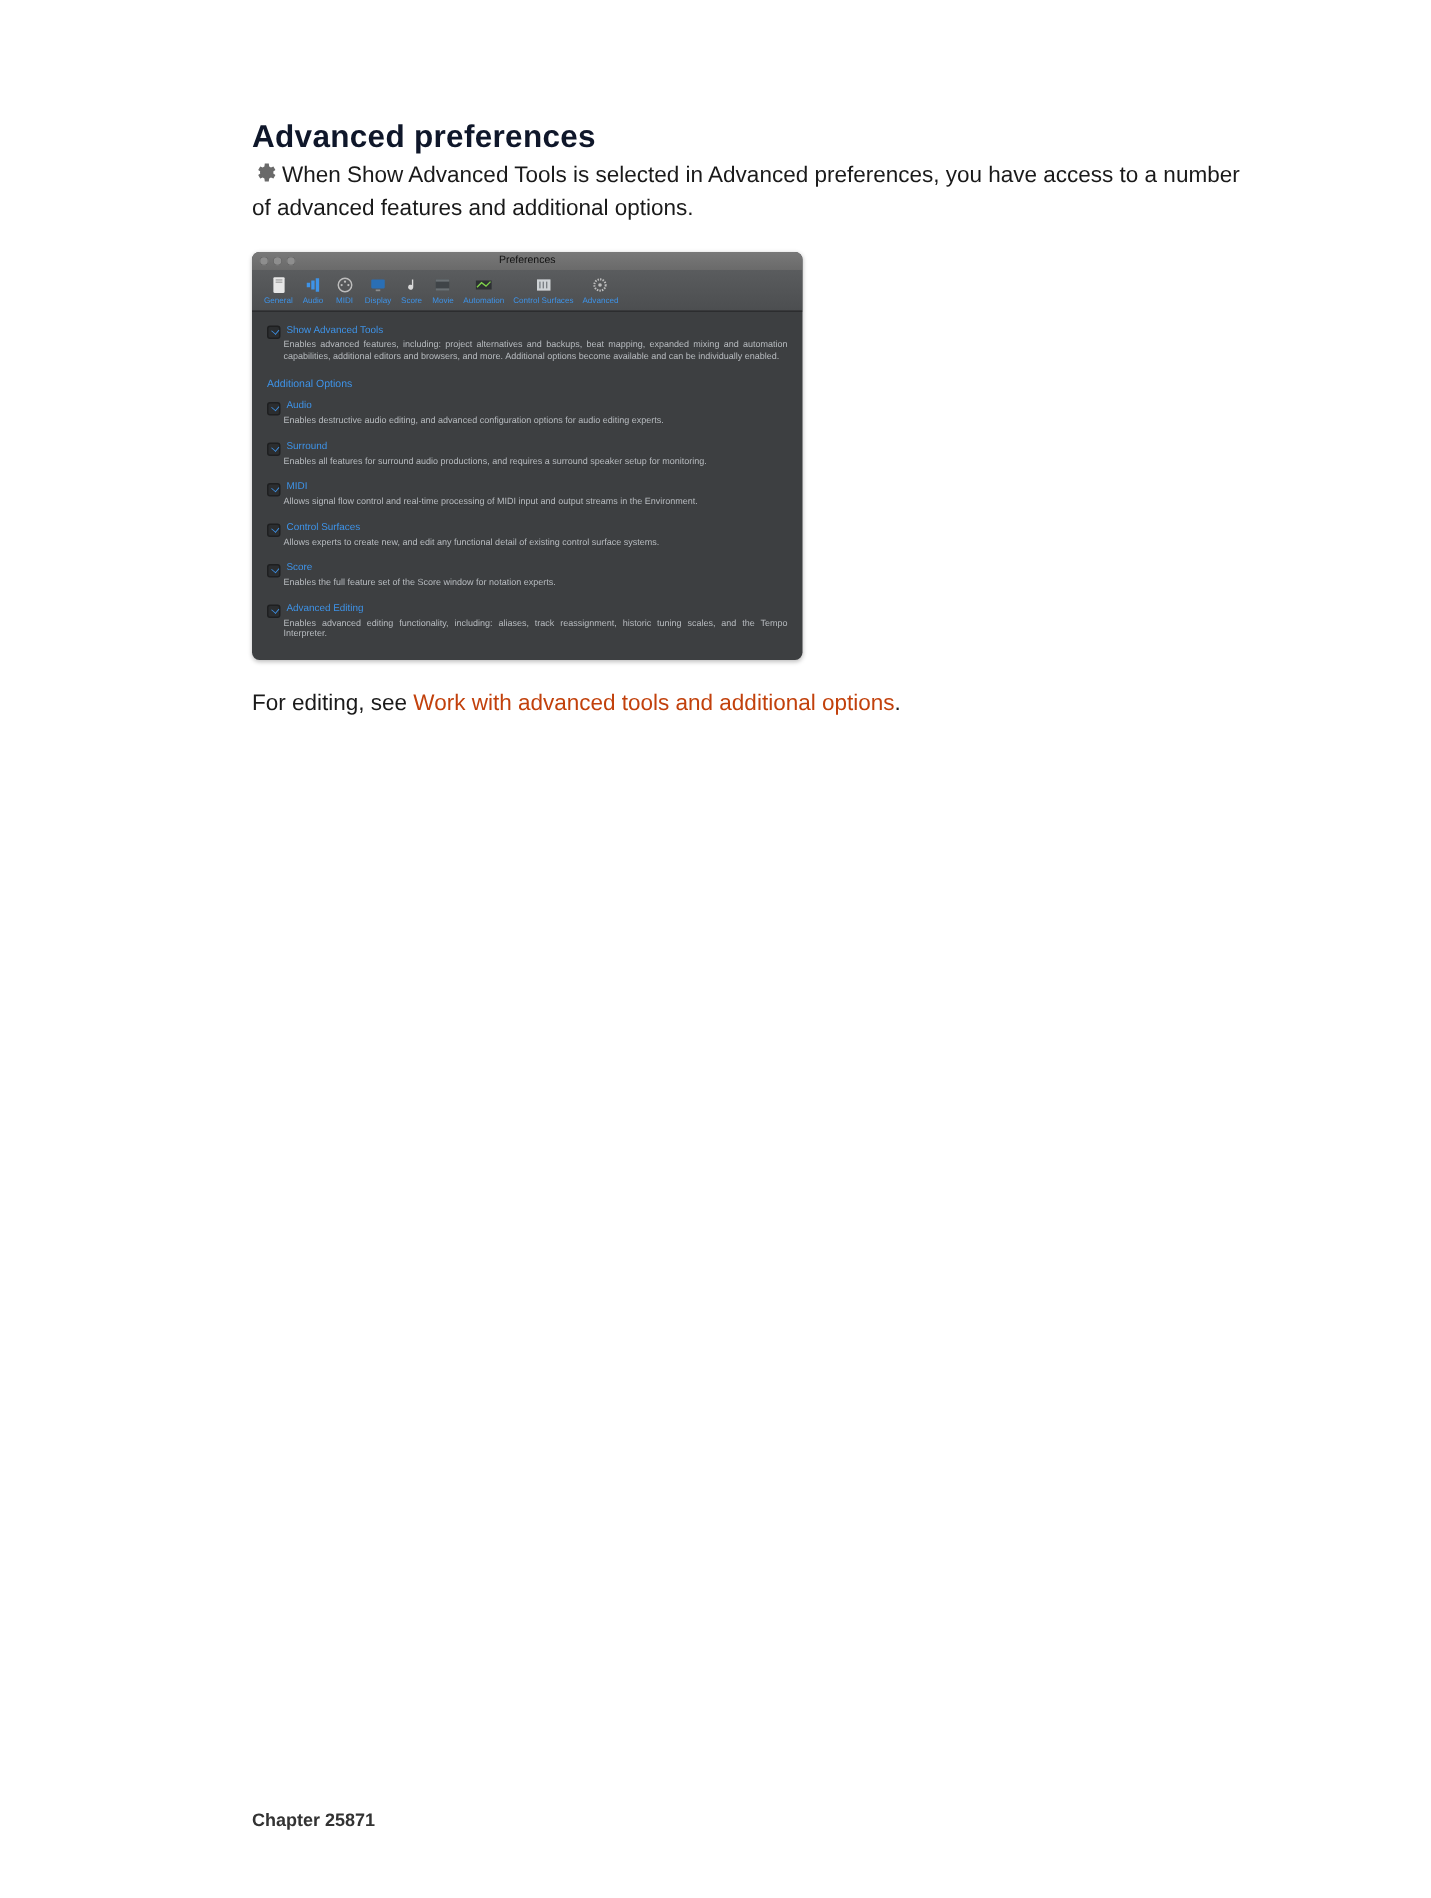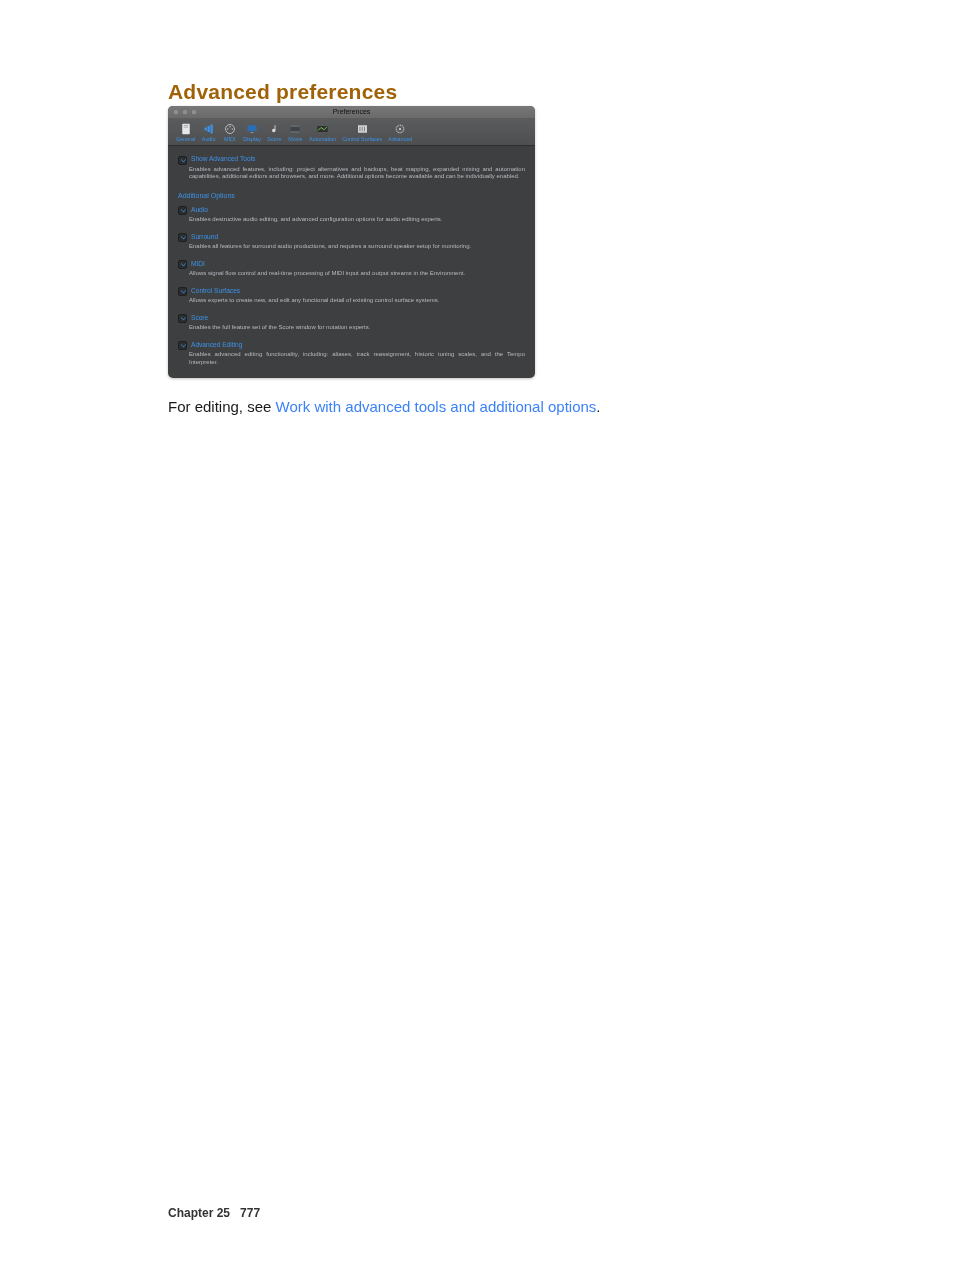--- a/index.html
+++ b/index.html
@@ -1,17 +1,17 @@
 <!DOCTYPE html>
 <html><head>
 <meta charset="utf-8">
 <style>
   html,body{margin:0;padding:0;background:#fff;font-family:"Helvetica Neue",Helvetica,Arial,sans-serif;color:#1a1a1a;}
   .page{width:954px;height:1265px;margin:0 auto;position:relative;box-sizing:border-box;padding:80px 115px 0 168px;}
-  .heading{color:#a16207;font-size:21px;font-weight:600;margin:0 0 2px 0;letter-spacing:.2px;}
+  .heading{color:#0f172a;font-size:21px;font-weight:600;margin:0 0 2px 0;letter-spacing:.2px;}
   .intro{font-size:15px;line-height:1.45;margin:0 0 18px 0;}
   .gear{display:inline-block;width:16px;height:16px;vertical-align:-2px;margin-right:4px;}
 
   
   .prefs{width:367px;border-radius:5px;overflow:hidden;background:#3d3f41;font-family:"Lucida Grande","Helvetica Neue",Arial,sans-serif;font-size:6.4px;color:#cfd1d3;box-shadow:0 1px 3px rgba(0,0,0,.25);}
   .titlebar{height:12px;background:linear-gradient(#787878,#6a6a6a);position:relative;text-align:center;line-height:12px;color:#111;font-size:7px;font-weight:500;}
   .traffic{position:absolute;left:5px;top:3px;display:flex;gap:3px;}
   .traffic span{width:6px;height:6px;border-radius:50%;background:#8e8e8e;box-shadow:inset 0 0 0 .5px rgba(0,0,0,.3);}
   .toolbar{display:flex;align-items:flex-end;padding:4px 5px 3px 5px;gap:0;background:linear-gradient(#5a5c5e,#4c4e50);border-bottom:1px solid #2c2d2f;}
   .tbitem{display:flex;flex-direction:column;align-items:center;gap:1px;padding:0 3px;}
@@ -22,34 +22,41 @@
   .chk{display:flex;gap:4px;}
   .chkbox{width:7px;height:7px;border-radius:2px;background:#2b2d2f;border:.5px solid #1e1f20;flex-shrink:0;margin-top:.5px;position:relative;}
   .chkbox.checked::after{content:"";position:absolute;left:1px;top:-1px;width:6px;height:6px;border-right:1.5px solid #3e93e8;border-bottom:1.5px solid #3e93e8;transform:rotate(40deg) scale(.55);}
   .chktitle{color:#3e93e8;font-size:6.6px;}
   .chkdesc{color:#b7bbbf;font-size:6px;margin:1px 0 0 11px;text-align:justify;line-height:1.25;}
   .chkdesc.single{text-align:left;}
   .sectionhdr{color:#3e93e8;font-size:7px;margin:10px 0 6px 0;}
   .optgap{margin-top:9px;}
 
   .details{font-size:15px;margin-top:20px;}
-  .details a{color:#3b82f6;text-decoration:none;}
-
-  .footer{position:absolute;left:168px;right:115px;bottom:45px;font-size:12px;display:flex;align-items:baseline;gap:10px;color:#333;}
+  .details a{color:#c2410c;text-decoration:none;}
+
+  .footer{position:absolute;left:168px;right:115px;bottom:45px;font-size:12px;display:flex;align-items:baseline;color:#333;}
   .footer .chap{font-weight:700;}
   .footer .title{color:#2672c6;flex:1;}
   .footer .pageno{font-weight:700;}
 </style>
 </head>
 <body>
 
 <div class="page">
 
   <h2 class="heading">Advanced preferences</h2>
 
+  <p class="intro">
+    <span class="gear">
+      <svg viewBox="0 0 24 24" width="16" height="16">
+          <path fill="#6a6a6a" d="M12 8a4 4 0 1 0 4 4 4 4 0 0 0-4-4zm9.4 4a7.5 7.5 0 0 0-.1-1l2.1-1.6-2-3.5-2.5 1a7.6 7.6 0 0 0-1.7-1L16.8 3h-4l-.4 2.9a7.6 7.6 0 0 0-1.7 1l-2.5-1-2 3.5L8.3 11a7.5 7.5 0 0 0 0 2l-2.1 1.6 2 3.5 2.5-1a7.6 7.6 0 0 0 1.7 1l.4 2.9h4l.4-2.9a7.6 7.6 0 0 0 1.7-1l2.5 1 2-3.5-2.1-1.6a7.5 7.5 0 0 0 .1-1z"></path>
+        </svg>
+    </span><span>When Show Advanced Tools is selected in Advanced preferences, you have access to a number of advanced features and additional options.</span>
+  </p>
 
   <div class="prefs">
     <div class="titlebar">
       <div class="traffic">
         <span></span>
         <span></span>
         <span></span>
       </div>
       <span>Preferences</span>
     </div>
@@ -196,16 +203,16 @@
       </div>
     </div>
   </div>
 
   <p class="details">
     <span>For editing, see </span><a href="#">Work with advanced tools and additional options</a><span>.</span>
   </p>
 
   <div class="footer">
     <span class="chap">Chapter  25</span>
-    <span class="pageno">777</span>
+    <span class="pageno">871</span>
   </div>
 
 </div>
 
 </body></html>

